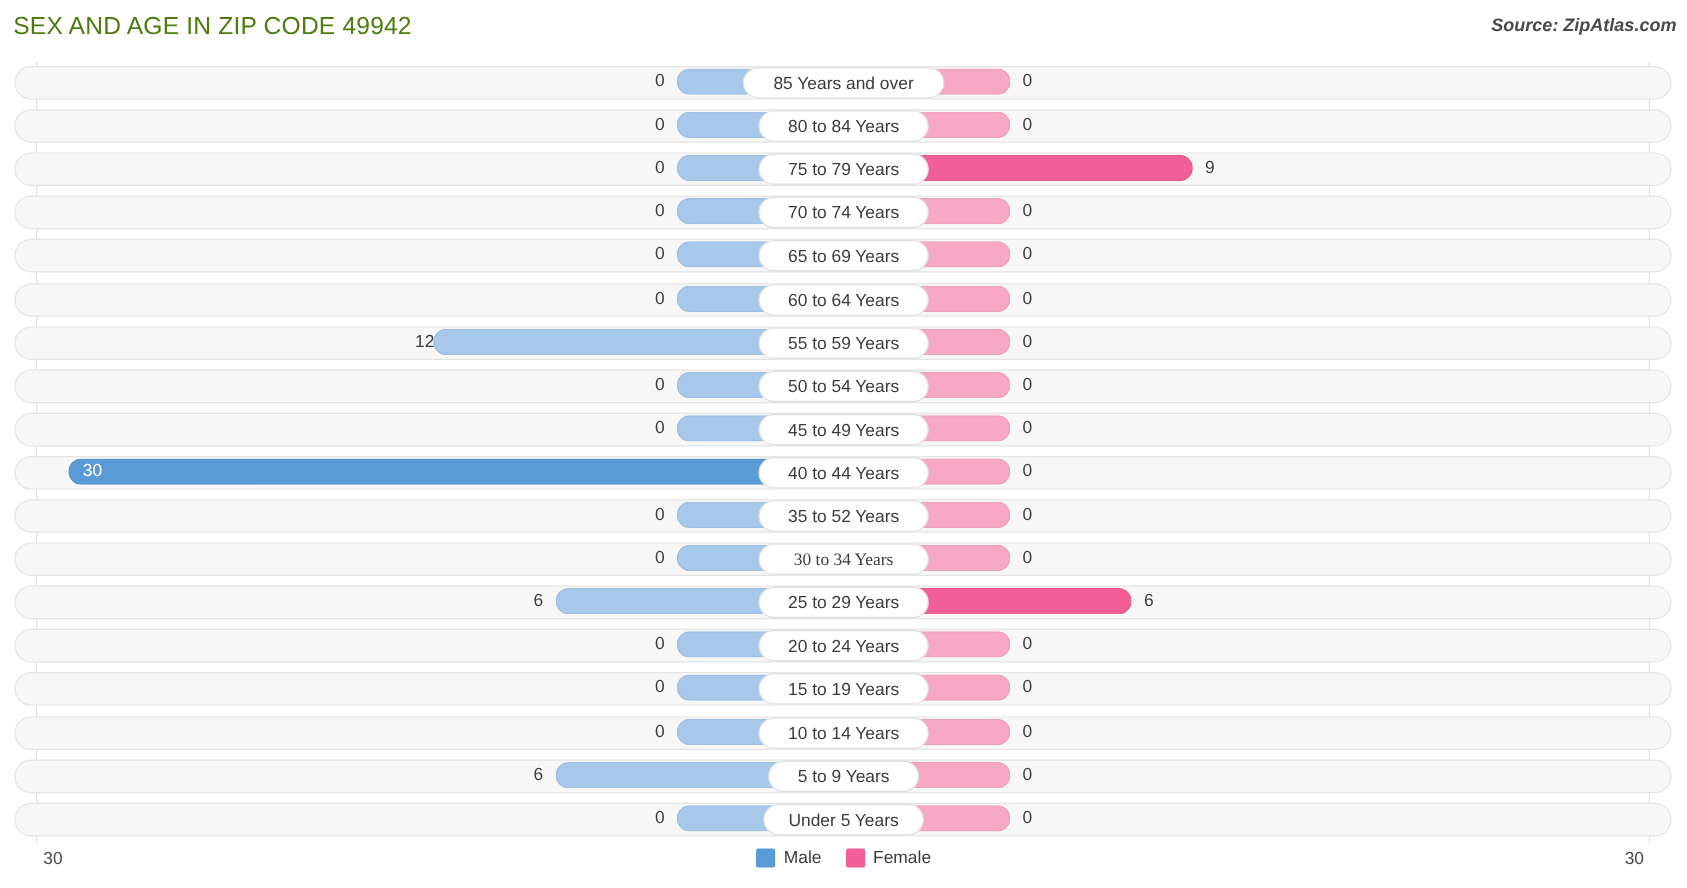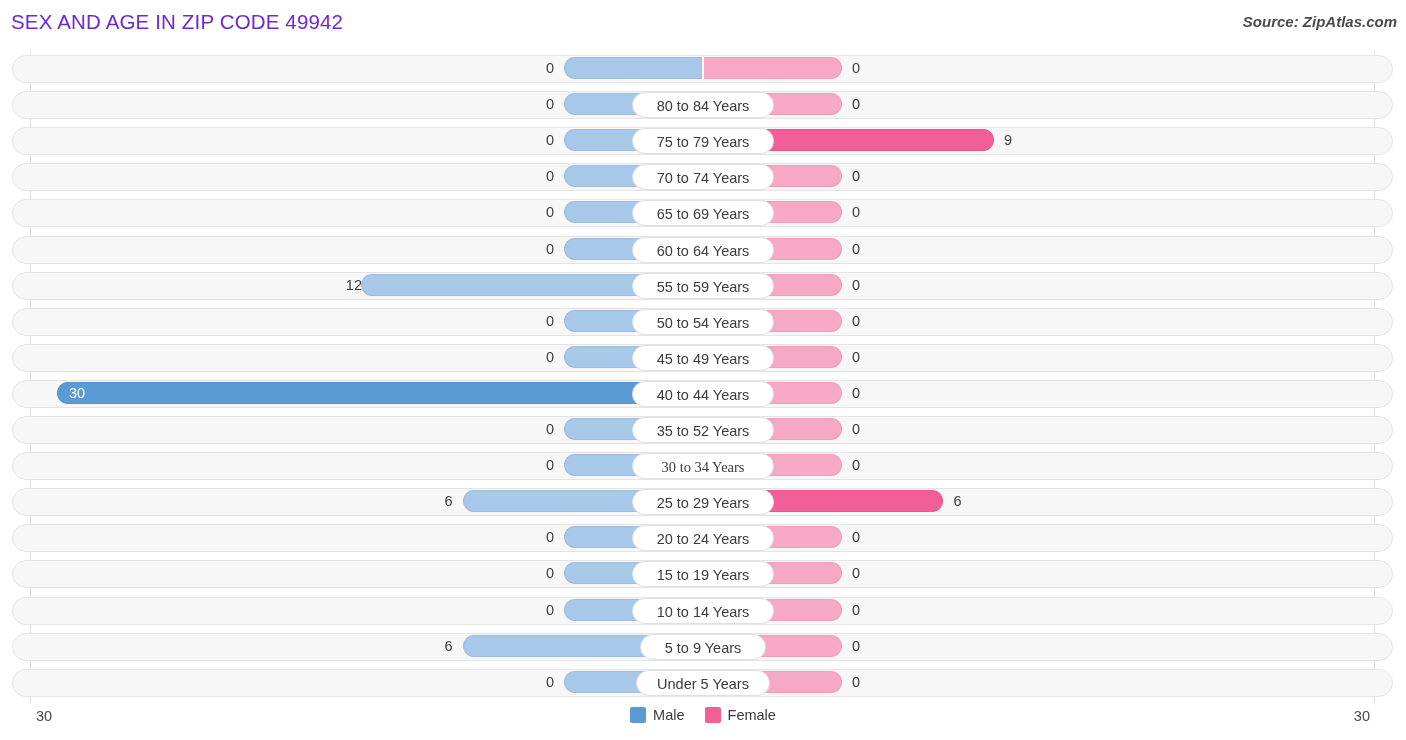--- a/index.html
+++ b/index.html
@@ -22,21 +22,21 @@
     left: 0; top: 0;
     width: 1406px;
     height: 46px;
   }
   .chart-title {
     position: absolute;
     left: 11px;
     top: 10px;
     font-size: 20.5px;
     font-weight: 400;
-    color: #6d28d9;
+    color: #4d7c0f;
     letter-spacing: 0.15px;
     white-space: nowrap;
   }
   .source-label {
     position: absolute;
     right: 9px;
     top: 13px;
     font-size: 15px;
     font-style: italic;
     font-weight: 600;
@@ -188,20 +188,21 @@
 </div>
 
 <div class="plot" id="plot">
   <div class="axis-line left"></div>
   <div class="axis-line right"></div>
 <div class="row" style="top: 4px;"></div>
     <div class="bar bar-male" style="left: 564px; width: 138px; top: 6px;"></div>
     <div class="val val-male" style="left: 498px; width: 56px; top: 6px;">0</div>
     <div class="bar bar-female" style="left: 704px; width: 138px; top: 6px;"></div>
     <div class="val val-female" style="left: 852px; width: 56px; top: 6px;">0</div>
+    <div class="age-pill" style="width: 167.95px; left: 619.025px; top: 5px;">85 Years and over</div>
     <div class="row" style="top: 40.1px;"></div>
     <div class="bar bar-male" style="left: 564px; width: 138px; top: 42.1px;"></div>
     <div class="val val-male" style="left: 498px; width: 56px; top: 42.1px;">0</div>
     <div class="bar bar-female" style="left: 704px; width: 138px; top: 42.1px;"></div>
     <div class="val val-female" style="left: 852px; width: 56px; top: 42.1px;">0</div>
     <div class="age-pill" style="width: 142.9px; left: 631.55px; top: 41.1px;">80 to 84 Years</div>
     <div class="row" style="top: 76.2px;"></div>
     <div class="bar bar-male" style="left: 564px; width: 138px; top: 78.2px;"></div>
     <div class="val val-male" style="left: 498px; width: 56px; top: 78.2px;">0</div>
     <div class="bar bar-female bar-hi" style="left: 704px; width: 290.1px; top: 78.2px;"></div>

